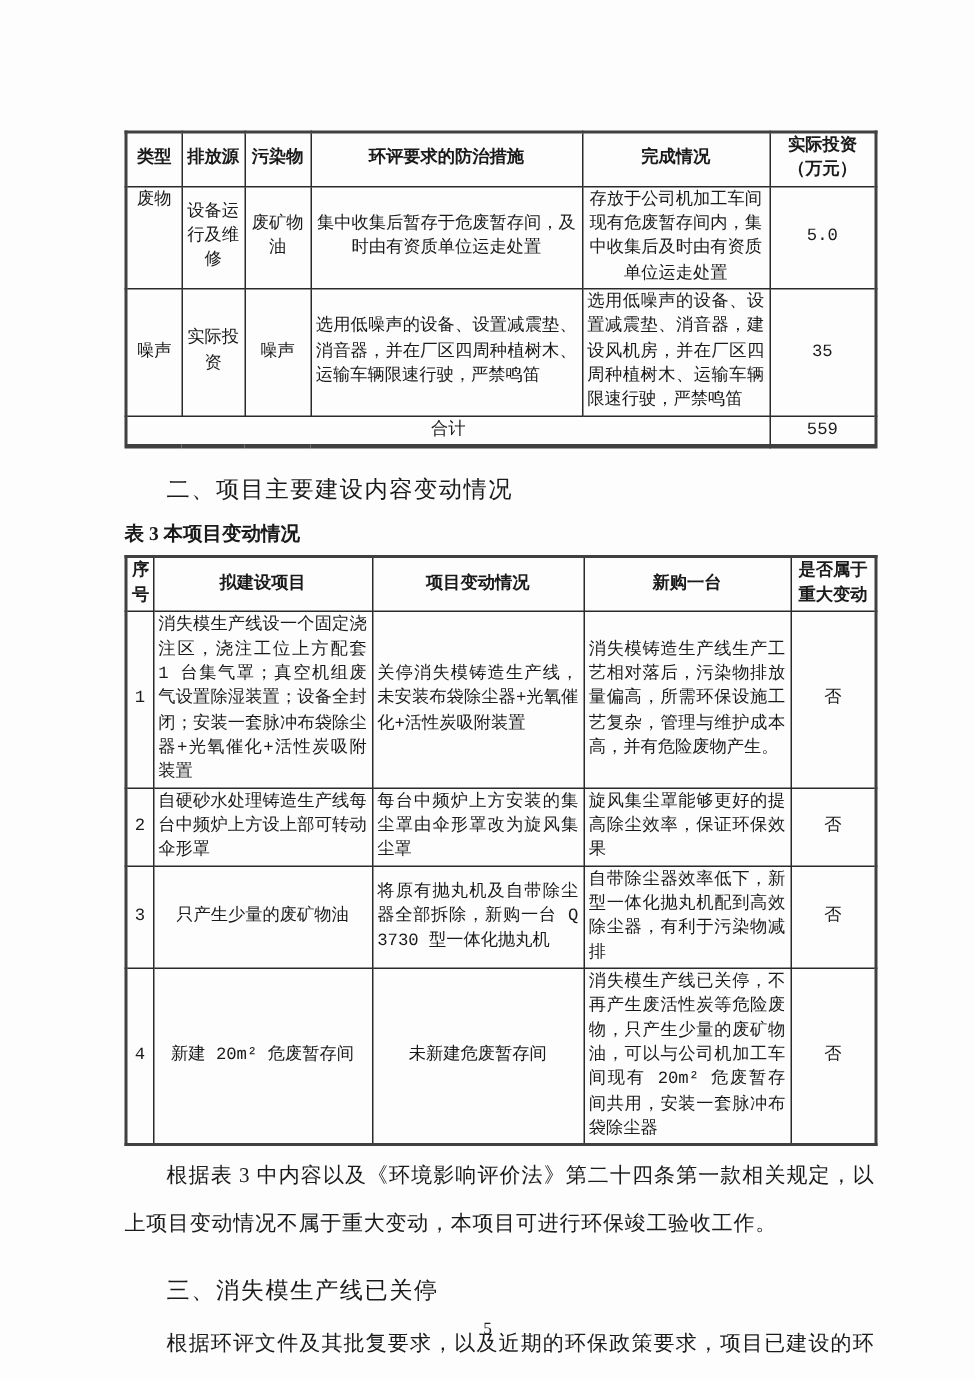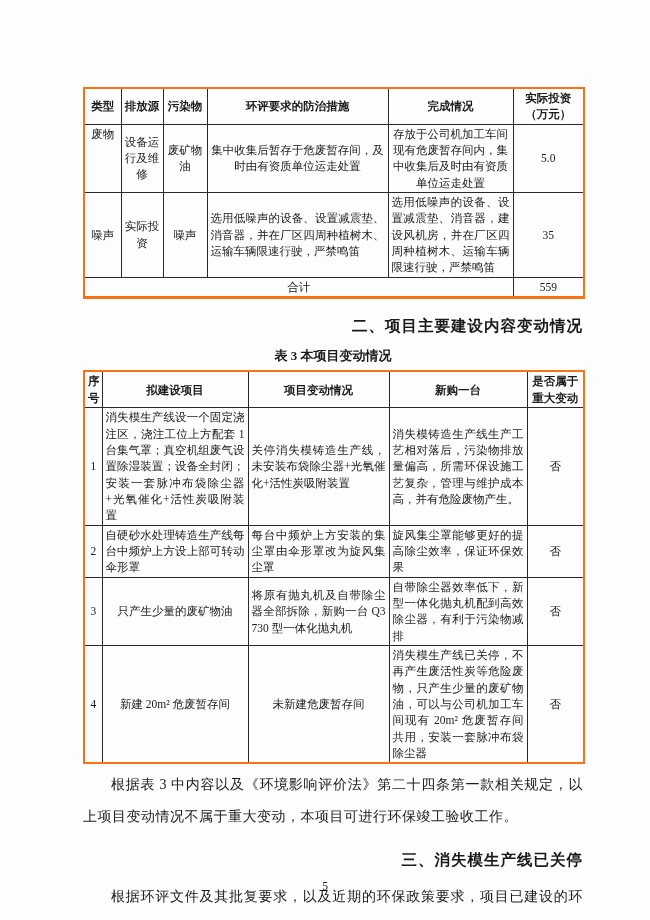--- a/index.html
+++ b/index.html
@@ -13,21 +13,22 @@
     font-family: "Liberation Serif", "DejaVu Serif", serif;
     overflow: hidden;
   }
   table {
     border-collapse: collapse;
     table-layout: fixed;
     width: 500px;
     font-size: 11.5px;
     line-height: 1.42;
     color: #1a1a1a;
-    border: 2px solid #f97316;
+    border: 2px solid #404040;
+    font-family: Liberation Mono, monospace;
   }
   td, th {
     border: 1px solid #2a2a2a;
     padding: 1px 3px;
     vertical-align: middle;
     text-align: center;
     overflow: hidden;
     word-break: break-all;
   }
   th { font-weight: bold; }
@@ -44,29 +45,28 @@
 
   
   .t3 tr:nth-child(1) { height: 37px; }
   .t3 tr:nth-child(2) { height: 105px; }
   .t3 tr:nth-child(3) { height: 52px; }
   .t3 tr:nth-child(4) { height: 54px; }
   .t3 tr:nth-child(5) { height: 99px; }
 
   .sec-heading {
     font-size: 15.5px;
-    font-weight: bold;
+    font-weight: normal;
     margin: 17px 0 10px 28px;
     letter-spacing: 1px;
-    text-align: right;
   }
   .tbl-caption {
     font-size: 13px;
     font-weight: bold;
-    text-align: center;
+    text-align: left;
     width: 500px;
     margin: 0 0 5px 0;
   }
   .body-par {
     font-size: 14px;
     line-height: 32px;
     text-align: justify;
     text-indent: 2em;
     width: 500px;
     margin: 5px 0 0 0;

